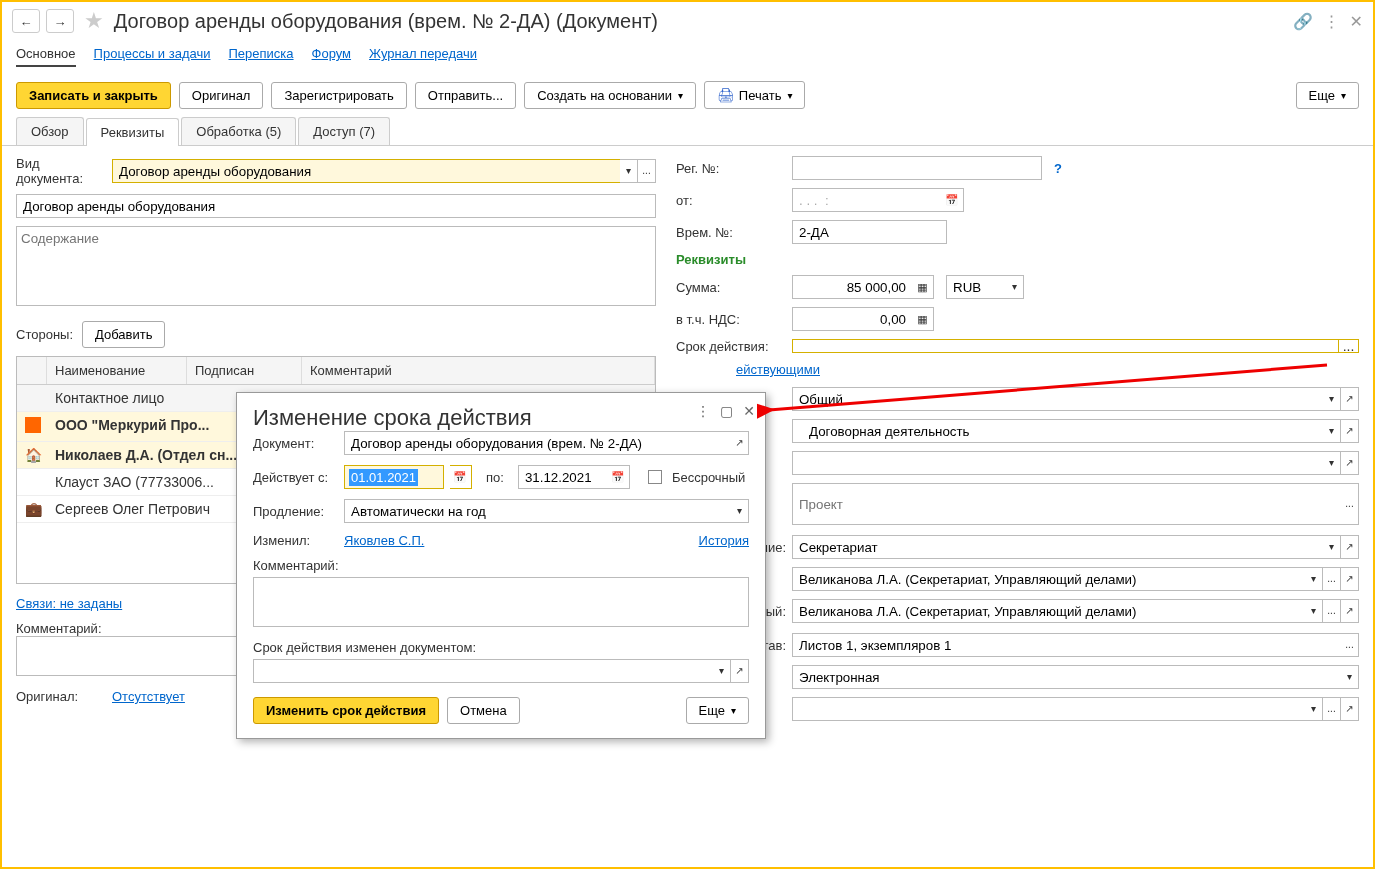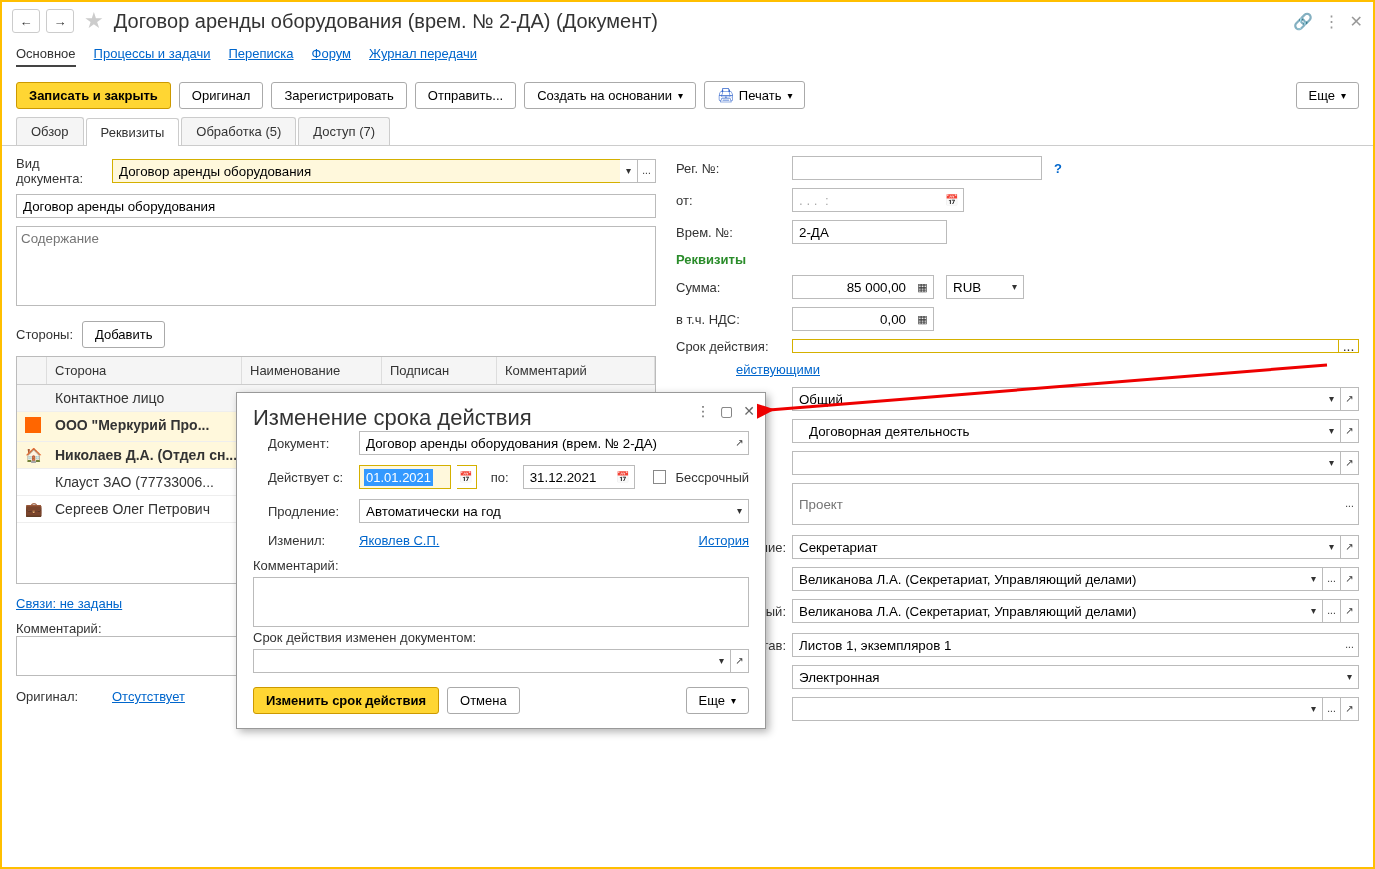--- a/index.html
+++ b/index.html
@@ -45,21 +45,21 @@
 .input-right { text-align: right; }
 .yellow-box { border: 1px solid #d4b000; background: #fff; padding: 6px 8px; position: relative; }
 .ellipsis-btn { position: absolute; right: 0; top: 0; bottom: 0; width: 20px; border-left: 1px solid #d4b000; display: flex; align-items: center; justify-content: center; cursor: pointer; font-size: 14px; }
 .help-icon { color: #0066cc; font-weight: bold; margin-left: 6px; }
 .compound { display: flex; }
 .compound .input { border-right: none; }
 .dialog { position: absolute; left: 234px; top: 390px; width: 530px; background: #fff; border: 1px solid #999; box-shadow: 3px 3px 8px rgba(0,0,0,0.3); padding: 12px 16px 14px; z-index: 10; }
 .dialog-title { font-size: 22px; }
 .dialog-header-btns { position: absolute; top: 10px; right: 10px; display: flex; gap: 10px; color: #666; }
 .dialog-header-btns span { cursor: pointer; font-size: 14px; }
-.dialog .row { margin-bottom: 10px; margin-left: 15px; }
+.dialog .row { margin-bottom: 10px; }
 .dlabel { width: 85px; flex-shrink: 0; }
 .date-input { border: 1px solid #d4b000; background: #fff8dc; padding: 2px 4px; height: 24px; width: 100px; display: flex; align-items: center; }
 .date-sel { background: #3399ff; color: #fff; padding: 1px 2px; }
 .cal-btn { width: 22px; height: 24px; border: 1px solid #bbb; border-left: none; display: flex; align-items: center; justify-content: center; font-size: 11px; cursor: pointer; }
 .checkbox { width: 14px; height: 14px; border: 1px solid #888; margin-right: 4px; }
 .dialog-footer { display: flex; gap: 8px; margin-top: 14px; }
 .arrow { position: absolute; z-index: 20; pointer-events: none; }
 .icon-sq { width: 16px; height: 16px; display: inline-block; }
 .orange-sq { background: #ff6600; }
 .house { color: #cc8800; }
@@ -134,21 +134,20 @@
       <textarea class="textarea" placeholder="Содержание" style=""></textarea>
 
       <div class="row" style="margin-top:12px">
         <span class="label" style="width:60px">Стороны:</span>
         <button class="btn">Добавить</button>
       </div>
 
       <div class="table">
         <div class="table-header">
           <div class="th" style="width:30px"></div>
-          <div class="th" style="width:195px">Сторона</div>
           <div class="th" style="width:140px">Наименование</div>
           <div class="th" style="width:115px">Подписан</div>
           <div class="th" style="flex:1">Комментарий</div>
         </div>
         <div class="table-row" style="background:#f5f5f5">
           <div class="td td-icon"></div>
           <div class="td" style="width:195px">Контактное лицо</div>
           <div class="td" style="flex:1"></div>
         </div>
         <div class="table-row" style="background:#fff8dc">
@@ -344,21 +343,21 @@
         </div>
     </div>
     <div class="row">
       <span class="dlabel">Изменил:</span>
       <span class="link">Яковлев С.П.</span>
       <div class="spacer"></div>
       <span class="link">История</span>
     </div>
     <div>Комментарий:</div>
     <textarea class="textarea" style="width: 100%; height: 50px; margin-top: 4px;"></textarea>
-    <div style="margin-top:0">Срок действия изменен документом:</div>
+    <div style="margin-top:10px">Срок действия изменен документом:</div>
     <div class="compound" style="margin-top:4px">
         <input class="input" style="flex: 1 1 0%;">
         <div class="select-btn">▾</div>
         <div class="select-btn">↗</div>
       </div>
     <div class="dialog-footer">
       <button class="btn btn-yellow">Изменить срок действия</button>
       <button class="btn">Отмена</button>
       <div class="spacer"></div>
       <button class="btn">

